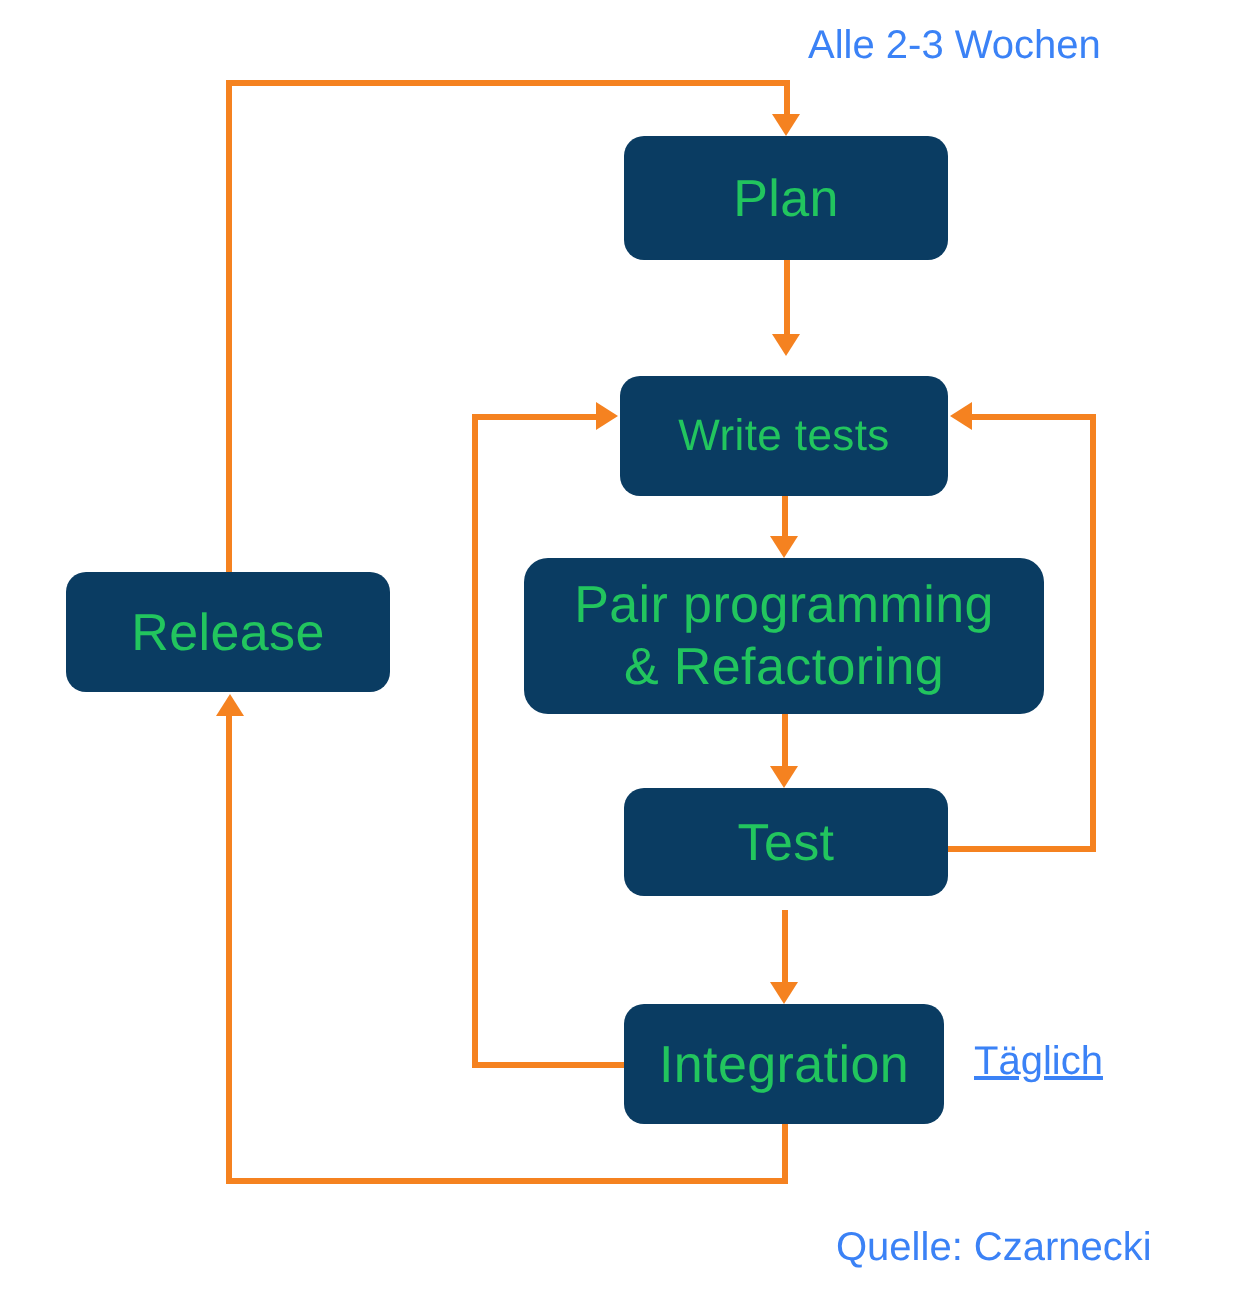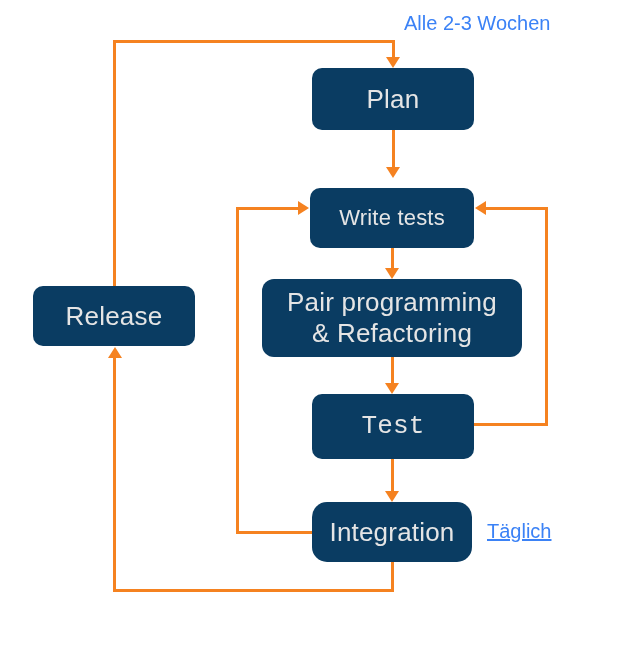--- a/index.html
+++ b/index.html
@@ -16,36 +16,36 @@
     width: 623px;
     height: 645px;
     background: #ffffff;
     overflow: hidden;
   }
   .node {
     position: absolute;
     box-sizing: border-box;
     background: #0a3c62;
     border-radius: 10px;
-    color: #e5e5e5;
+    color: #22c55e;
     display: flex;
     align-items: center;
     justify-content: center;
     text-align: center;
     line-height: 1.18;
     letter-spacing: 0.2px;
     font-weight: 400;
     z-index: 3;
   }
   .node span { display: block; }
   #node-plan        { left: 312px; top: 68px;  width: 162px; height: 62px; font-size: 26px; }
   #node-write-tests { left: 310px; top: 188px; width: 164px; height: 60px; font-size: 22px; }
   #node-pair        { left: 262px; top: 279px; width: 260px; height: 78px; font-size: 26px; border-radius: 12px; }
-  #node-test        { left: 312px; top: 394px; width: 162px; height: 65px; font-size: 26px; font-family: Liberation Mono, monospace; }
-  #node-integration { left: 312px; top: 502px; width: 160px; height: 60px; font-size: 26px; border-radius: 15px; }
+  #node-test        { left: 312px; top: 394px; width: 162px; height: 54px; font-size: 26px; }
+  #node-integration { left: 312px; top: 502px; width: 160px; height: 60px; font-size: 26px; }
   #node-release     { left: 33px;  top: 286px; width: 162px; height: 60px; font-size: 26px; }
 
   .label {
     position: absolute;
     color: #3b82f6;
     font-size: 20px;
     white-space: nowrap;
     z-index: 4;
   }
   #label-weeks  { left: 404px; top: 12px; }
@@ -149,14 +149,15 @@
   <div class="node" id="node-integration">
     <span>Integration</span>
   </div>
 
   <div class="node" id="node-release">
     <span>Release</span>
   </div>
 
   <div class="label" id="label-weeks">Alle 2-3 Wochen</div>
   <div class="label" id="label-daily">Täglich</div>
+  <div class="label" id="label-source">Quelle: Czarnecki</div>
 
 </div>
 
 </body></html>

